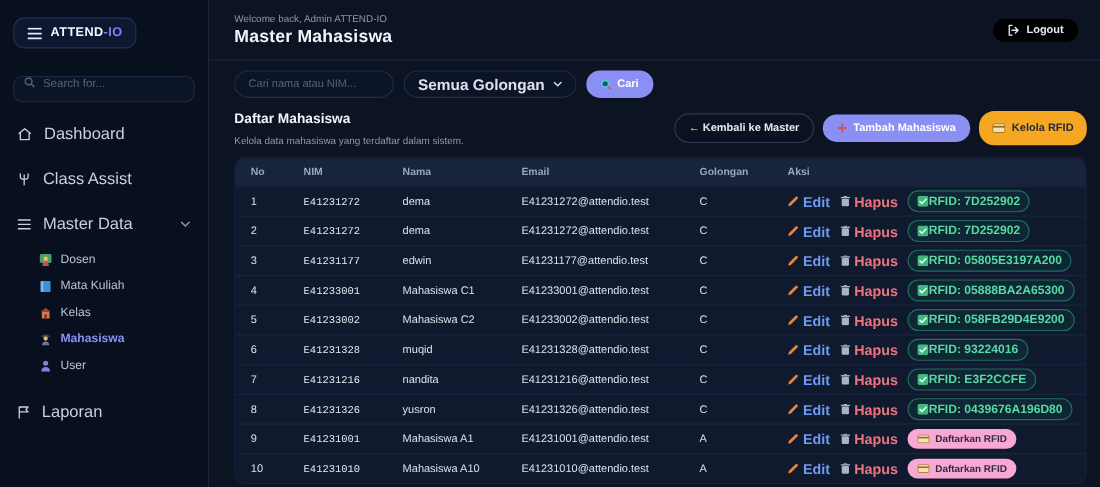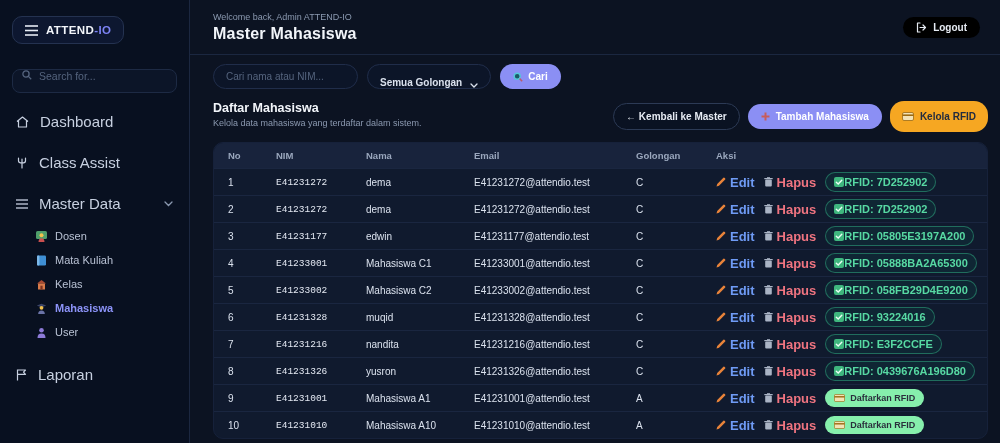--- a/index.html
+++ b/index.html
@@ -68,33 +68,33 @@
   .filter-row { display:flex; align-items:center; gap:9px; }
   .input-pill {
     width:145px; height:25px; border-radius:13px;
     background:#0c1528; border:1px solid #202d4a;
     font-family:"Liberation Sans",sans-serif; font-size:10px; color:#9aa7bd;
     padding:0 12px; outline:none;
   }
   .input-pill::placeholder { color:#55647e; }
   .select-pill {
     height:25px; border-radius:13px; background:#0c1528; border:1px solid #202d4a;
-    display:flex; align-items:flex-end; gap:8px; padding:0 12px;
-    font-size:10px; font-weight:bold; color:#dbe2ee; cursor:pointer;
+    display:flex; align-items:center; gap:8px; padding:0 12px;
+    font-size:14px; font-weight:bold; color:#dbe2ee; cursor:pointer;
   }
   .btn { border:none; cursor:pointer; font-family:"Liberation Sans",sans-serif; }
   .btn-cari {
     height:25px; border-radius:13px; background:#8b8ff4; color:#ffffff;
     display:flex; align-items:center; gap:5px; padding:0 13px;
     font-size:10px; font-weight:bold;
   }
 
   .section-row { display:flex; justify-content:space-between; align-items:flex-start; margin-top:12px; }
   .section-title { font-size:12.5px; font-weight:bold; color:#f2f5fa; }
-  .section-sub { font-size:9px; color:#8b99b0; margin-top:3px; }
+  .section-sub { font-size:9px; color:#8b99b0; margin-top:8px; }
   .section-actions { display:flex; align-items:center; gap:8px; }
   .btn-back {
     border:1px solid #2c3a55; background:#0a1222; color:#e6ebf3;
     border-radius:14px; padding:7px 12px; font-size:10px; font-weight:bold;
     display:flex; align-items:center; gap:5px;
   }
   .btn-add {
     background:#8b8ff4; color:#ffffff; border-radius:14px; padding:7px 13px;
     font-size:10px; font-weight:bold; display:flex; align-items:center; gap:6px;
   }
@@ -120,21 +120,21 @@
   .action-link.edit { color:#6f9bf5; }
   .action-link.hapus { color:#ef7480; }
   .rfid-badge {
     display:inline-flex; align-items:center; gap:0;
     border:1px solid rgba(61,214,155,.40); background:rgba(16,185,129,.08);
     color:#57d9a3; border-radius:11px; padding:3px 8px;
     font-size:11px; font-weight:bold;
   }
   .btn-daftarkan {
     display:inline-flex; align-items:center; gap:5px;
-    background:#86efac; color:#2a2f3c; border-radius:12px; padding:4px 9px;
+    background:#f9a8d4; color:#2a2f3c; border-radius:12px; padding:4px 9px;
     font-size:9px; font-weight:bold;
   }
   svg { display:block; }
 </style>
 </head>
 <body>
 
 <div class="app">
 
   <aside class="sidebar">

